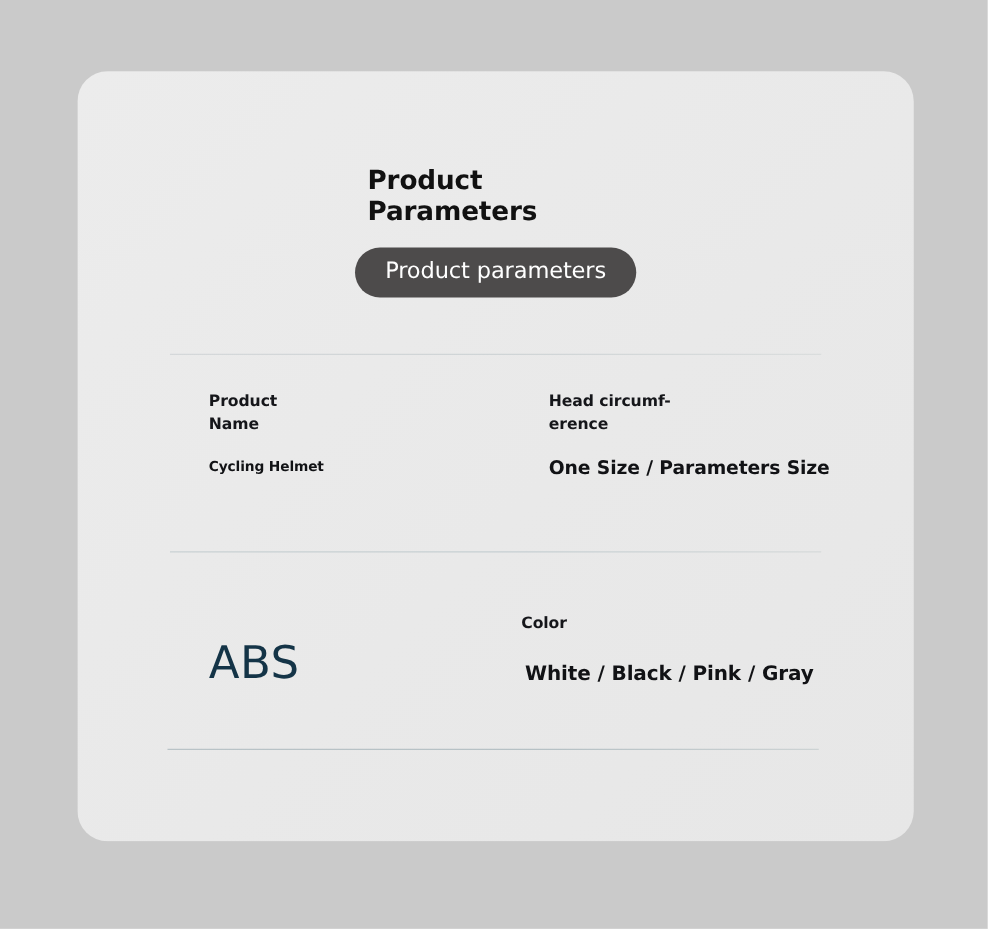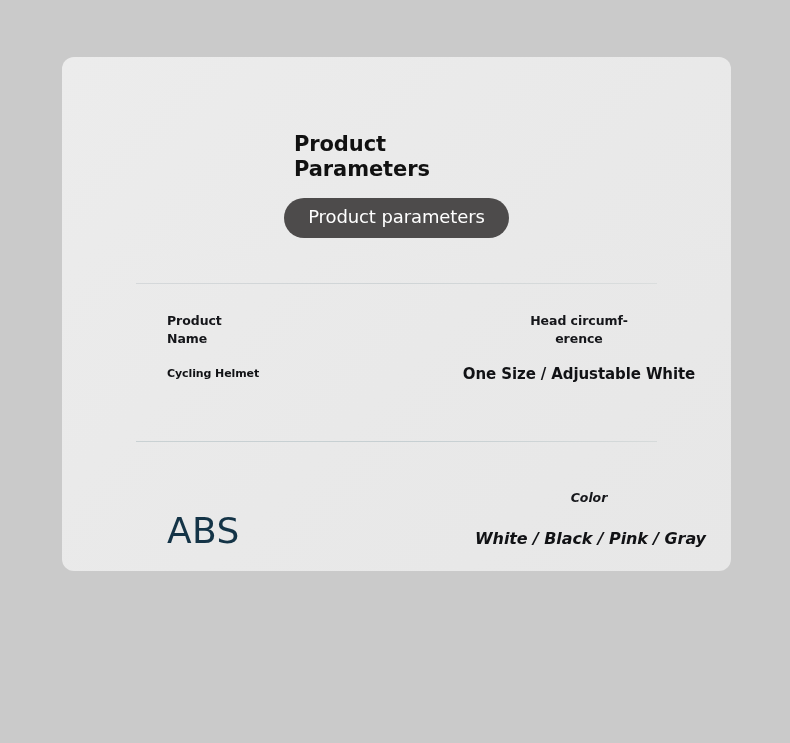--- a/index.html
+++ b/index.html
@@ -21,22 +21,22 @@
     width: 790px;
     height: 743px;
   }
 
   
   .card {
     position: absolute;
     left: 62px;
     top: 57px;
     width: 669px;
-    height: 514px;
-    border-radius: 12px;
+    height: 616px;
+    border-radius: 24px;
     background: #eaeaea;
     background-image: linear-gradient(135deg, #ececec 0%, #e9e9e9 55%, #e7e7e7 100%);
     overflow: hidden;
   }
 
   
   .header {
     position: absolute;
     left: 0;
     top: 0;
@@ -110,21 +110,21 @@
     height: 120px;
   }
   .spec-row.row1 { top: 255px; }
   .spec-row.row2 { top: 418px; }
 
   .spec-cell {
     position: absolute;
     top: 0;
   }
   .spec-cell.col-left  { left: 105px; width: 270px; }
-  .spec-cell.col-right { left: 377px; width: 280px; text-align: center; }
+  .spec-cell.col-right { left: 377px; width: 280px; }
 
   .spec-label {
     font-size: 12.5px;
     font-weight: bold;
     line-height: 18px;
     color: #15161a;
     letter-spacing: -0.05px;
     white-space: pre-line;
   }
 
@@ -132,21 +132,21 @@
     margin-top: 16px;
     font-size: 11px;
     font-weight: bold;
     line-height: 20px;
     color: #111215;
     letter-spacing: -0.1px;
   }
 
   
   .spec-row.row2 .spec-cell.col-left  { left: 105px; top: 22px; }
-  .spec-row.row2 .spec-cell.col-right { left: 387px; top: 14px; font-style: italic; }
+  .spec-row.row2 .spec-cell.col-right { left: 355px; top: 14px; }
 
   
   .spec-value.material {
     margin-top: 18px;
     font-size: 36px;
     font-weight: normal;
     line-height: 32px;
     color: #143447;
     letter-spacing: 0.4px;
   }
@@ -186,21 +186,21 @@
     <div class="spec-row row1">
       <div class="spec-cell col-left">
         <div class="spec-label">Product
 Name</div>
         <div class="spec-value">Cycling Helmet</div>
       </div>
 
       <div class="spec-cell col-right">
         <div class="spec-label">Head circumf-
 erence</div>
-        <div class="spec-value size">One Size / Adjustable White</div>
+        <div class="spec-value size">One Size / Parameters Size</div>
       </div>
     </div>
 
     <div class="spec-row row2">
       <div class="spec-cell col-left">
         <div class="spec-value material">ABS</div>
       </div>
 
       <div class="spec-cell col-right">
         <div class="spec-label">Color</div>

